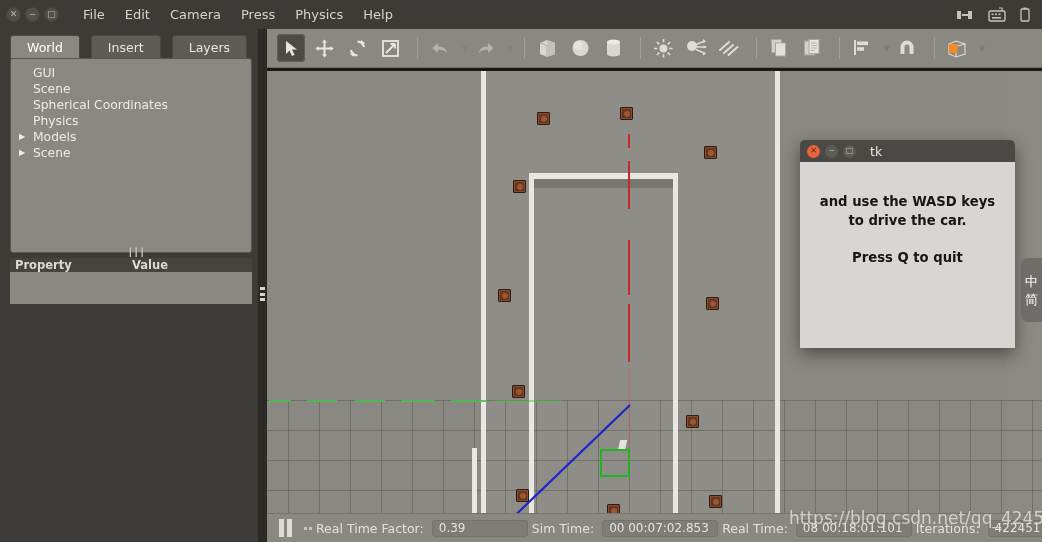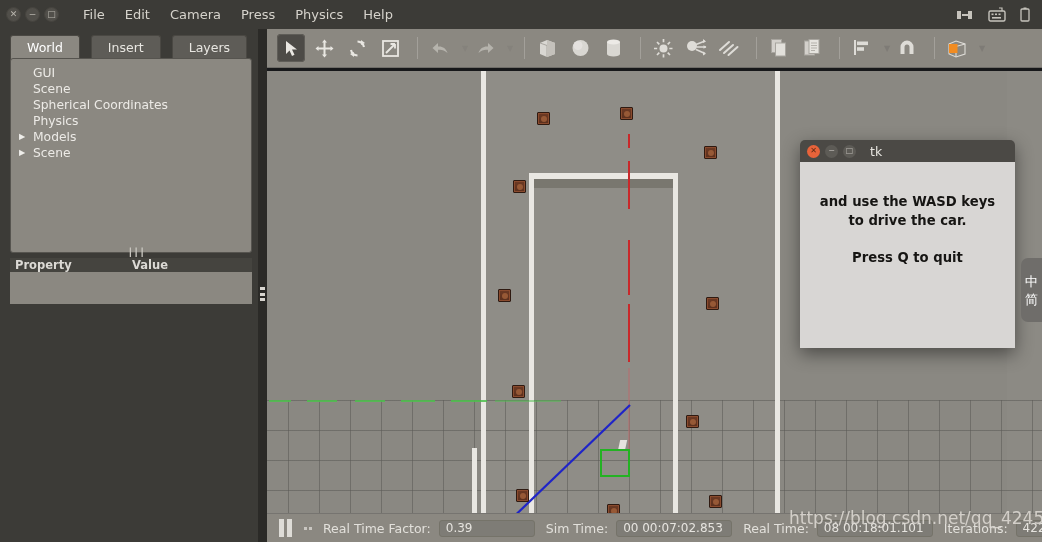--- a/index.html
+++ b/index.html
@@ -176,21 +176,21 @@
   
   .statusbar {
     position: absolute; left: 0; top: 484px; width: 775px; height: 29px;
     background: #8b8881; display: flex; align-items: center;
     border-top: 1px solid #767470;
   }
   .pausebtn { margin-left: 12px; display:flex; gap:3px; cursor:default; }
   .pausebtn i { display:block; width:5px; height:18px; background:#dedcd7; }
   .stepbtn { margin-left: 12px; display:flex; gap:2px; }
   .stepbtn i { display:block; width:3px; height:3px; background:#c9c6c1; }
-  .sb-label { color:#e2e0db; font-size:12.5px; margin-left:11px; white-space:nowrap;text-align:center; }
+  .sb-label { color:#e2e0db; font-size:12.5px; margin-left:4px; white-space:nowrap;text-align:center; }
   .sb-field {
     height:17px; min-width:96px; margin-left:8px;
     background:#7e7c76; border-radius:3px; border:1px solid #757369;
     color:#e6e4df; font-size:12px; line-height:15px; padding:0 6px; white-space:nowrap;
   }
   .sb-field.wide { min-width:116px; }
 
   .leftbottom {
     position:absolute; left:0; top:513px; width:266px; height:29px; background:#3c3b37;
   }

